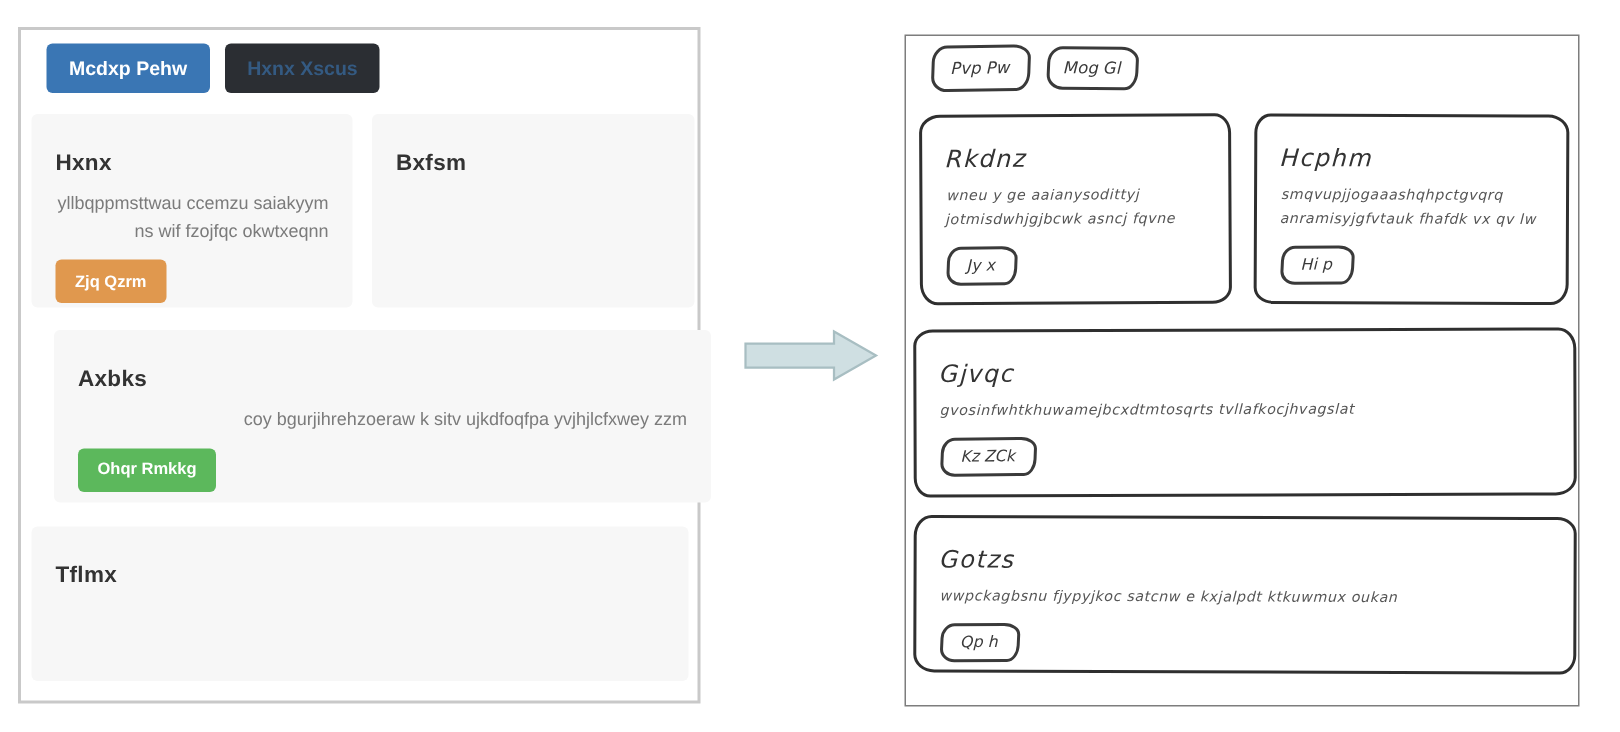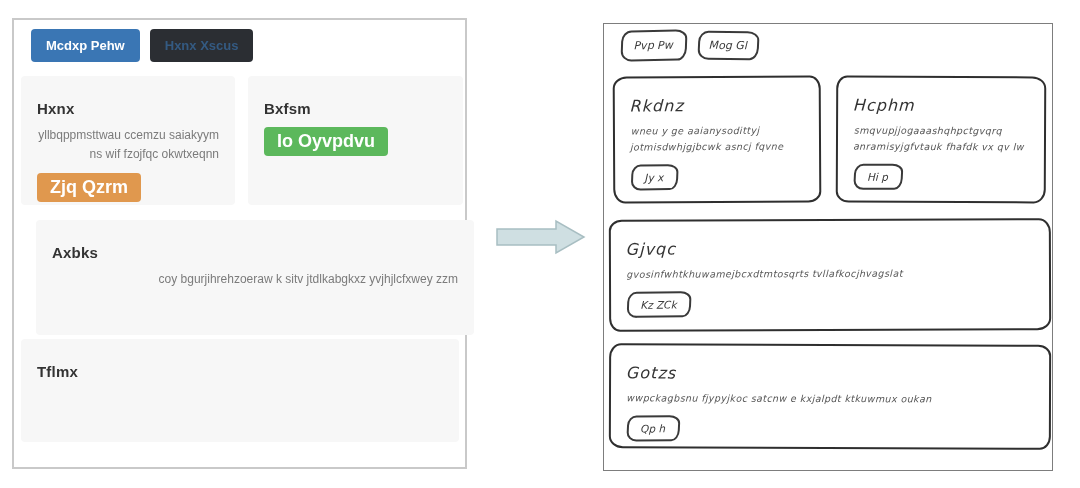--- a/index.html
+++ b/index.html
@@ -18,28 +18,28 @@
   .btn-top { height:33px; padding:0 15px; font-size:13px; font-weight:700; }
   .btn-blue { background:#3a76b4; color:#ffffff; }
   .btn-dark { background:#2b2e33; color:#345a82; }
 
   .ui-card {
     position:absolute; background:#f7f7f7; border-radius:4px;
     box-sizing:border-box; padding:24px 16px 0 16px;
   }
   .ui-card h3 { margin:0; font-size:15px; font-weight:700; color:#333333; letter-spacing:.2px; }
   .ui-card p  { margin:9px 0 0 0; font-size:12px; color:#7b7b7b; line-height:1.55;text-align:right; }
-  .btn-action { margin-top:10px; height:29px; padding:0 13px; font-size:18px; font-weight:700; color:#ffffff; }
+  .btn-action { margin-top:10px; height:29px; padding:0 13px; font-size:11px; font-weight:700; color:#ffffff; }
   .btn-orange { background:#e0984e; }
   .btn-green  { background:#5cb85c; }
 
   #card-ynofm { left:7px;   top:56px;  width:214px; height:129px; }
   #card-bxfsm { left:234px; top:56px;  width:215px; height:129px; }
   #card-axbks { left:22px;   top:200px; width:438px; height:115px; }
-  #card-tflmx { left:7px;   top:319px; width:438px; height:103px; }
+  #card-tflmx { left:7px;   top:331px; width:438px; height:103px; }
 
   
   .arrow-wrap { position:absolute; left:496px; top:219px; width:90px; height:36px; }
 
   
   .sketch-panel {
     position:absolute; left:603px; top:23px; width:450px; height:448px;
     background:#ffffff; border:1.5px solid #7d7d7d; box-sizing:border-box;
   }
   .sk-ink { color:#3a3a3a; }
@@ -94,26 +94,26 @@
     </div>
 
     <div class="ui-card" id="card-ynofm">
       <h3>Hxnx</h3>
       <p>yllbqppmsttwau ccemzu saiakyym ns wif fzojfqc okwtxeqnn</p>
       <button class="btn btn-action btn-orange">Zjq Qzrm</button>
     </div>
 
     <div class="ui-card" id="card-bxfsm">
       <h3>Bxfsm</h3>
-      <button class="btn btn-action btn-green">Io Oyvpdvu</button>
     </div>
 
     <div class="ui-card" id="card-axbks">
       <h3>Axbks</h3>
-      <p>coy bgurjihrehzoeraw k sitv jtdlkabgkxz yvjhjlcfxwey zzm</p>
+      <p>coy bgurjihrehzoeraw k sitv ujkdfoqfpa yvjhjlcfxwey zzm</p>
+      <button class="btn btn-action btn-green">Ohqr Rmkkg</button>
     </div>
 
     <div class="ui-card" id="card-tflmx">
       <h3>Tflmx</h3>
     </div>
   </div>
 
   <div class="arrow-wrap">
     <svg width="90" height="36" viewBox="0 0 90 36">
       <polygon points="1,10 60,10 60,2 88,18 60,34 60,26 1,26" fill="#cfdfe2" stroke="#a8bec2" stroke-width="1.5"></polygon>

